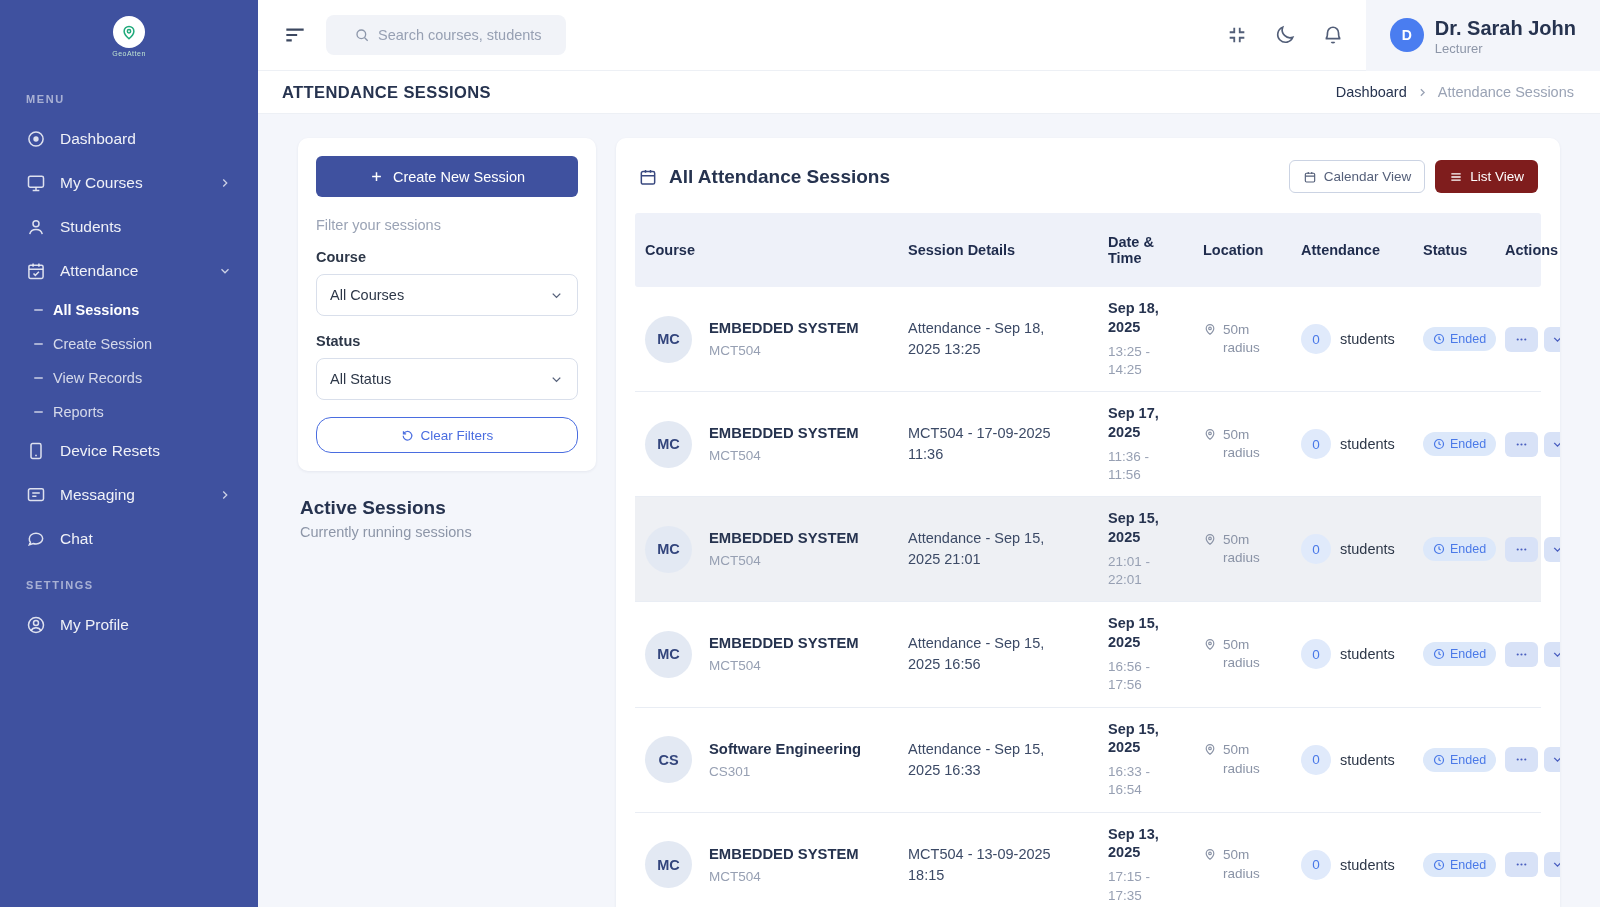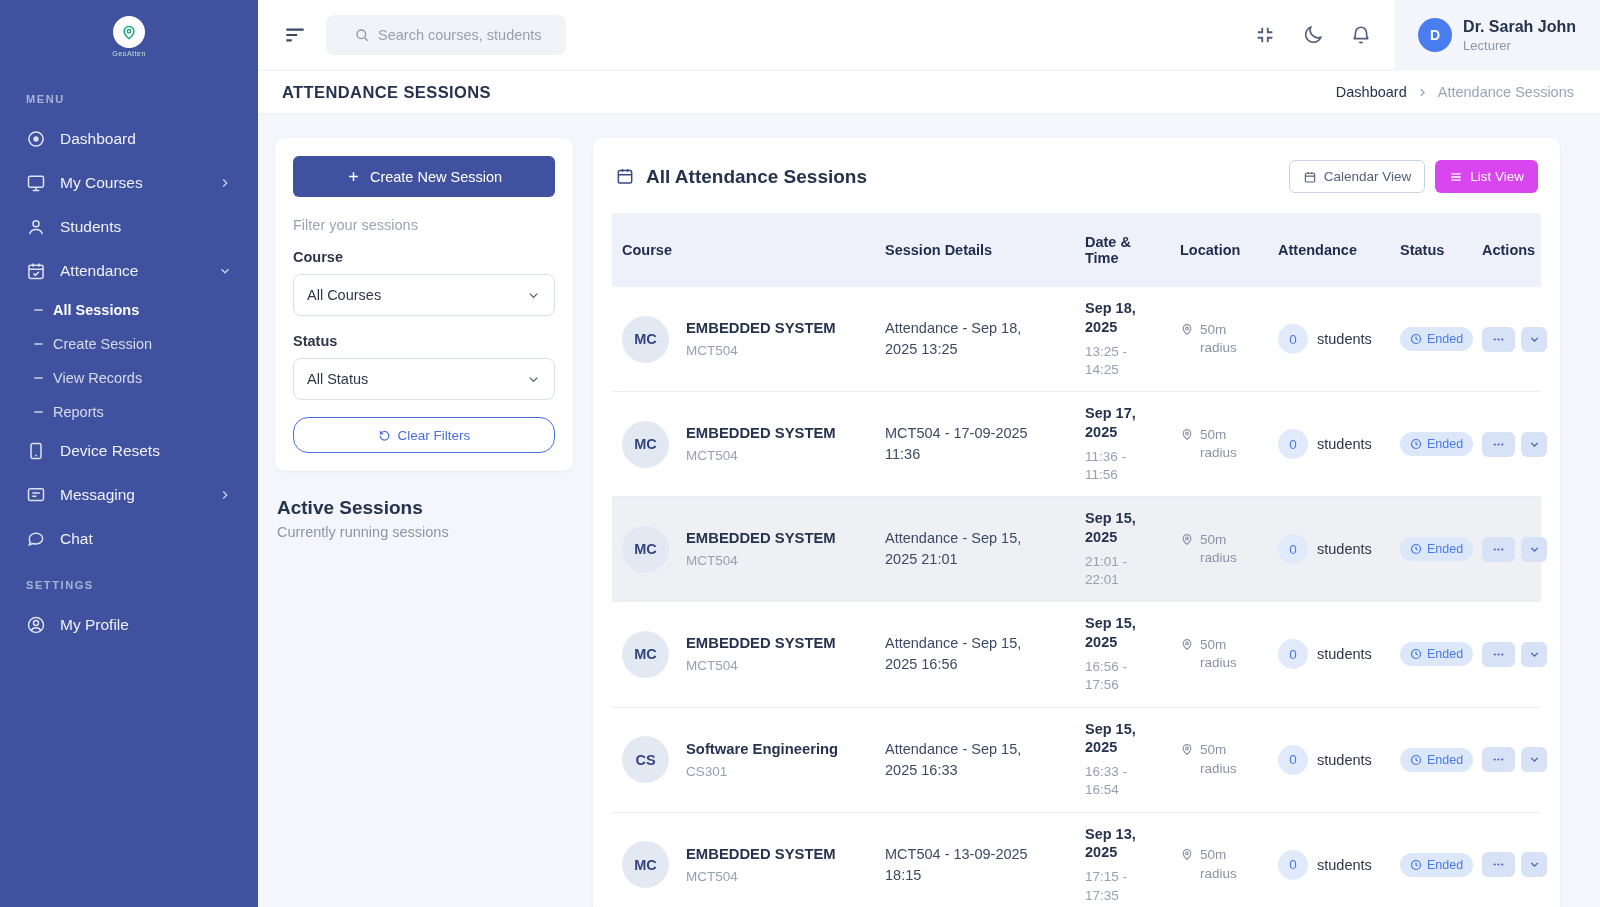--- a/index.html
+++ b/index.html
@@ -27,31 +27,31 @@
   .topbar { height:71px; flex-shrink:0; background:#ffffff; border-bottom:1px solid #edf0f5; display:flex; align-items:center; padding-left:24px; }
   .hamburger { width:26px; height:26px; color:#3c4860; cursor:pointer; margin-right:18px; }
   .search-box { width:240px; height:40px; background:#f1f3f8; border-radius:8px; display:flex; align-items:center; gap:8px; padding:0 28px; }
   .search-box .ico { width:16px; height:16px; color:#8d97ab; flex-shrink:0; }
   .search-box input { border:none; outline:none; background:transparent; flex:1; font-size:14.5px; color:#3c4860; font-family:"Liberation Sans",sans-serif; }
   .search-box input::placeholder { color:#97a0b3; }
   .top-icons { margin-left:auto; display:flex; align-items:center; gap:26px; padding-right:22px; color:#525e78; }
   .top-icons .tbtn { width:22px; height:22px; cursor:pointer; }
   .user-chip { height:71px; background:#f3f5fa; display:flex; align-items:center; gap:11px; padding:0 24px; cursor:pointer; }
   .user-avatar { width:34px; height:34px; border-radius:50%; background:#4a7df0; color:#fff; font-weight:bold; font-size:14px; display:flex; align-items:center; justify-content:center; }
-  .user-name { font-weight:bold; font-size:16px; color:#26334f; line-height:1.3; }
+  .user-name { font-weight:bold; font-size:20px; color:#26334f; line-height:1.3; }
   .user-role { font-size:13px; color:#8d96a8; }
 
   .page-head { height:43px; flex-shrink:0; background:#ffffff; border-bottom:1px solid #edf0f5; display:flex; align-items:center; padding:0 26px 0 24px; }
   .page-title { font-size:16.5px; font-weight:bold; letter-spacing:.4px; color:#26334f; }
   .breadcrumb { margin-left:auto; display:flex; align-items:center; gap:9px; font-size:14.5px; }
   .bc-home { color:#26334f; cursor:pointer; }
   .bc-sep { width:13px; height:13px; color:#9aa3b5; }
   .bc-current { color:#9aa3b5; }
 
-  .content { flex:1; min-height:0; display:flex; gap:20px; padding:24px 40px 0 17px; overflow:hidden; }
+  .content { flex:1; min-height:0; display:flex; gap:20px; padding:24px 40px 0 40px; overflow:hidden; }
 
   
   .left-col { width:298px; flex-shrink:0; display:flex; flex-direction:column; }
   .filter-card { background:#fff; border-radius:10px; padding:18px; box-shadow:0 1px 3px rgba(25,39,80,.07); }
   .create-btn { width:100%; height:41px; background:#3f519f; color:#fff; border:none; border-radius:6px; font-size:14.5px; font-family:inherit; display:flex; align-items:center; justify-content:center; gap:9px; cursor:pointer; }
   .create-btn .ico { width:15px; height:15px; }
   .filter-sub { color:#9aa3b5; font-size:14.5px; margin:20px 0 16px; }
   .field-label { font-size:14.5px; font-weight:bold; color:#2d3748; margin-bottom:9px; }
   .select { height:42px; border:1px solid #d9dfeb; border-radius:8px; background:#fff; display:flex; align-items:center; justify-content:space-between; padding:0 13px; font-size:14.5px; color:#2d3748; margin-bottom:17px; cursor:pointer; }
   .select .ico { width:15px; height:15px; color:#55607a; }
@@ -60,26 +60,26 @@
 
   .active-section { margin-top:26px; padding:0 2px; }
   .active-title { font-size:19px; font-weight:bold; color:#26334f; }
   .active-sub { font-size:14.5px; color:#8d96a8; margin-top:5px; }
   .empty-state { display:flex; flex-direction:column; align-items:center; gap:8px; margin-top:42px; color:#8d96a8; font-size:14.5px; }
   .empty-state .ico { width:26px; height:26px; color:#9aa3b5; }
 
   
   .sessions-card { flex:1; min-width:0; background:#fff; border-radius:10px 10px 0 0; box-shadow:0 1px 3px rgba(25,39,80,.07); display:flex; flex-direction:column; overflow:hidden; }
   .card-head { display:flex; align-items:center; padding:22px 22px 20px; }
-  .card-title { display:flex; align-items:flex-start; gap:11px; font-size:19px; font-weight:bold; color:#26334f; }
+  .card-title { display:flex; align-items:center; gap:11px; font-size:19px; font-weight:bold; color:#26334f; }
   .card-title .ico { width:20px; height:20px; color:#39487f; }
   .view-btns { margin-left:auto; display:flex; gap:10px; }
   .btn-outline { height:33px; padding:0 13px; border:1px solid #cbd3e3; border-radius:6px; background:#fff; color:#55607a; font-size:13.5px; font-family:inherit; display:flex; align-items:center; gap:7px; cursor:pointer; }
   .btn-outline .ico { width:14px; height:14px; }
-  .btn-dark { height:33px; padding:0 14px; border:none; border-radius:6px; background:#d946ef; color:#fff; font-size:13.5px; font-family:inherit; display:flex; align-items:center; gap:7px; cursor:pointer; }
+  .btn-dark { height:33px; padding:0 14px; border:none; border-radius:6px; background:#7f1d1d; color:#fff; font-size:13.5px; font-family:inherit; display:flex; align-items:center; gap:7px; cursor:pointer; }
   .btn-dark .ico { width:14px; height:14px; }
 
   .table-wrap { padding:0 19px; flex:1; min-height:0; }
   .trow { display:grid; grid-template-columns: 263px 200px 95px 98px 122px 82px 1fr; align-items:center; }
   .thead { background:#eef1f9; border-radius:3px; min-height:74px; font-weight:bold; font-size:14.5px; color:#1f2c4d; }
   .thead > div { padding:10px 12px 10px 10px; }
   .tbody-row { min-height:92px; border-bottom:1px solid #e9edf4; font-size:14.5px; }
   .tbody-row.hl { background:#eef0f4; }
   .cell { padding:12px 12px 12px 10px; }
   .course-cell { display:flex; align-items:center; gap:17px; }

